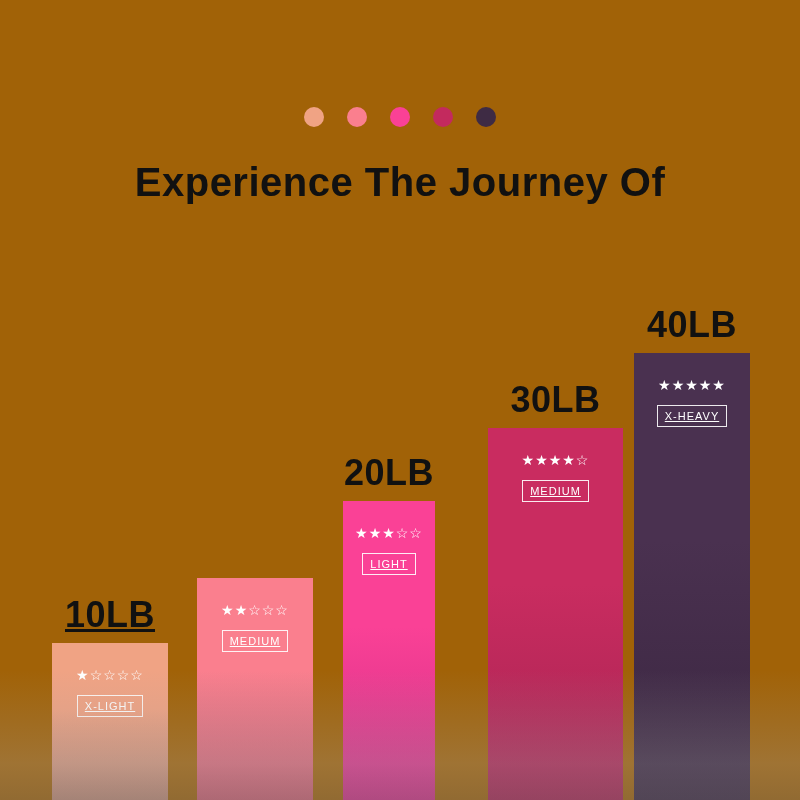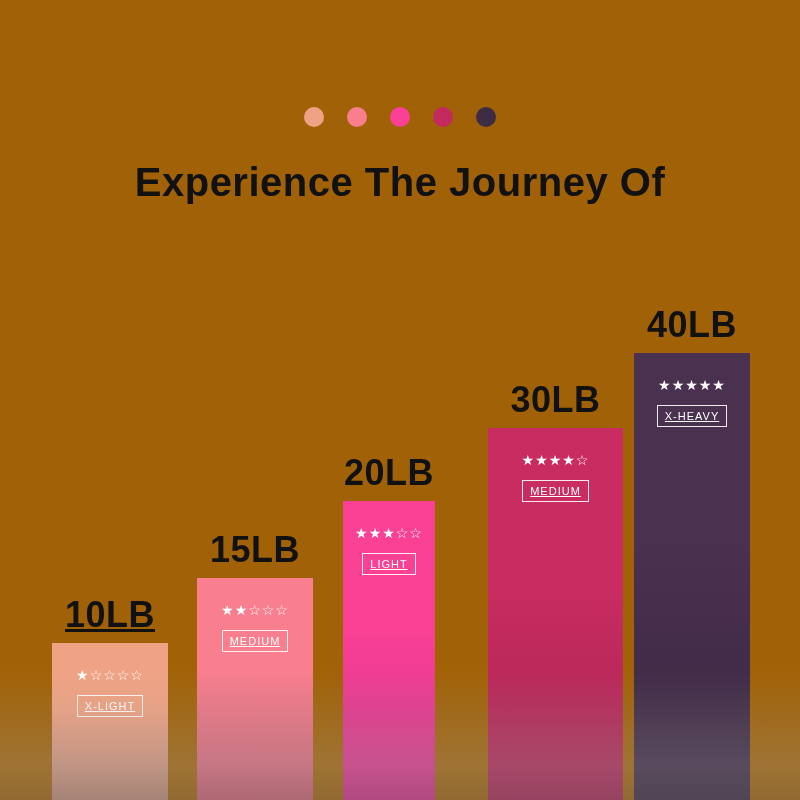--- a/index.html
+++ b/index.html
@@ -109,21 +109,20 @@
   </div>
 
   <div id="chart">
       <div class="bar-group" style="left: 52px; width: 116px; height: 157px;">
         <div class="bar" style="height: 157px; background: linear-gradient(rgb(240, 163, 132) 0%, rgb(240, 163, 132) 42%, rgb(192, 138, 118) 100%);"></div>
         <div class="bar-value" style="bottom: 167px; text-decoration: underline;">10LB</div>
         <div class="bar-badge" style="bottom: 83px;"><div class="stars">★☆☆☆☆</div><span class="tier">X-LIGHT</span></div>
       </div>
       <div class="bar-group" style="left: 197px; width: 116px; height: 222px;">
         <div class="bar" style="height: 222px; background: linear-gradient(rgb(250, 127, 142) 0%, rgb(250, 127, 142) 42%, rgb(206, 95, 114) 100%);"></div>
-        <div class="bar-value" style="bottom: 232px;">15LB</div>
         <div class="bar-badge" style="bottom: 148px;"><div class="stars">★★☆☆☆</div><span class="tier">MEDIUM</span></div>
       </div>
       <div class="bar-group" style="left: 343px; width: 92px; height: 299px;">
         <div class="bar" style="height: 299px; background: linear-gradient(rgb(250, 65, 150) 0%, rgb(250, 65, 150) 42%, rgb(210, 46, 134) 100%);"></div>
         <div class="bar-value" style="bottom: 309px;">20LB</div>
         <div class="bar-badge" style="bottom: 225px;"><div class="stars">★★★☆☆</div><span class="tier">LIGHT</span></div>
       </div>
       <div class="bar-group" style="left: 488px; width: 135px; height: 372px;">
         <div class="bar" style="height: 372px; background: linear-gradient(rgb(201, 44, 96) 0%, rgb(201, 44, 96) 42%, rgb(168, 35, 82) 100%);"></div>
         <div class="bar-value" style="bottom: 382px;">30LB</div>

